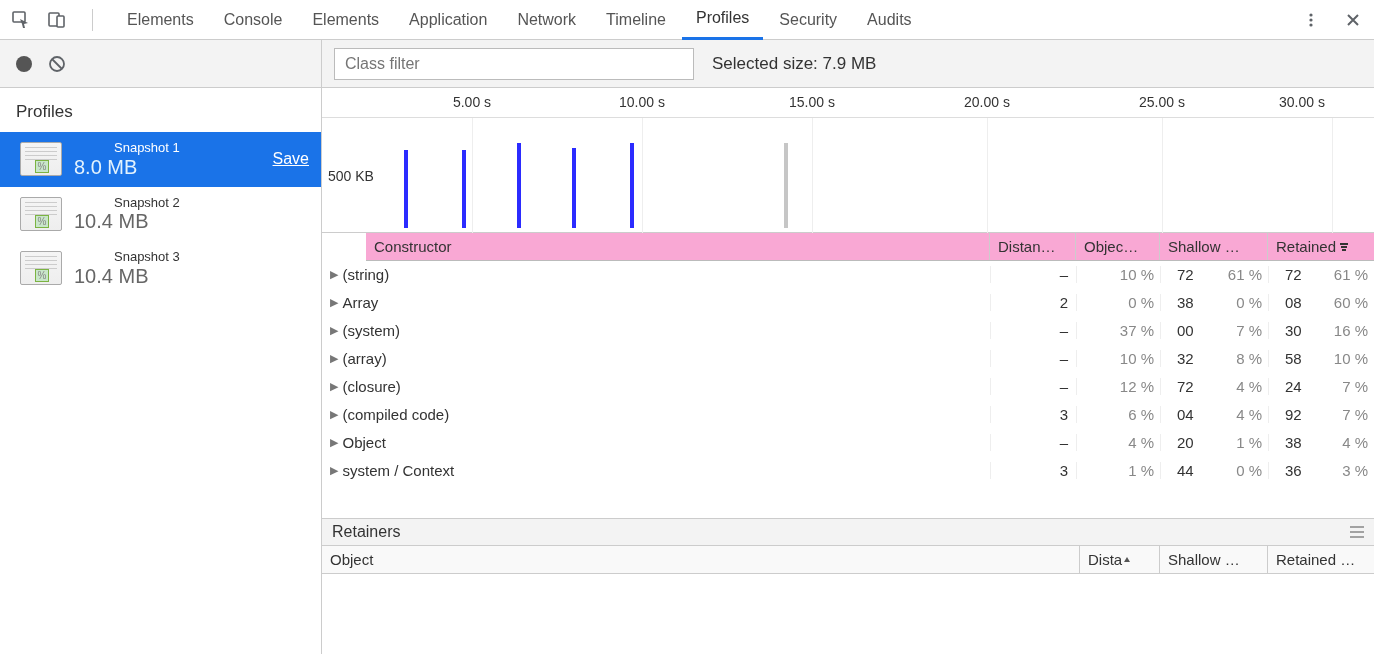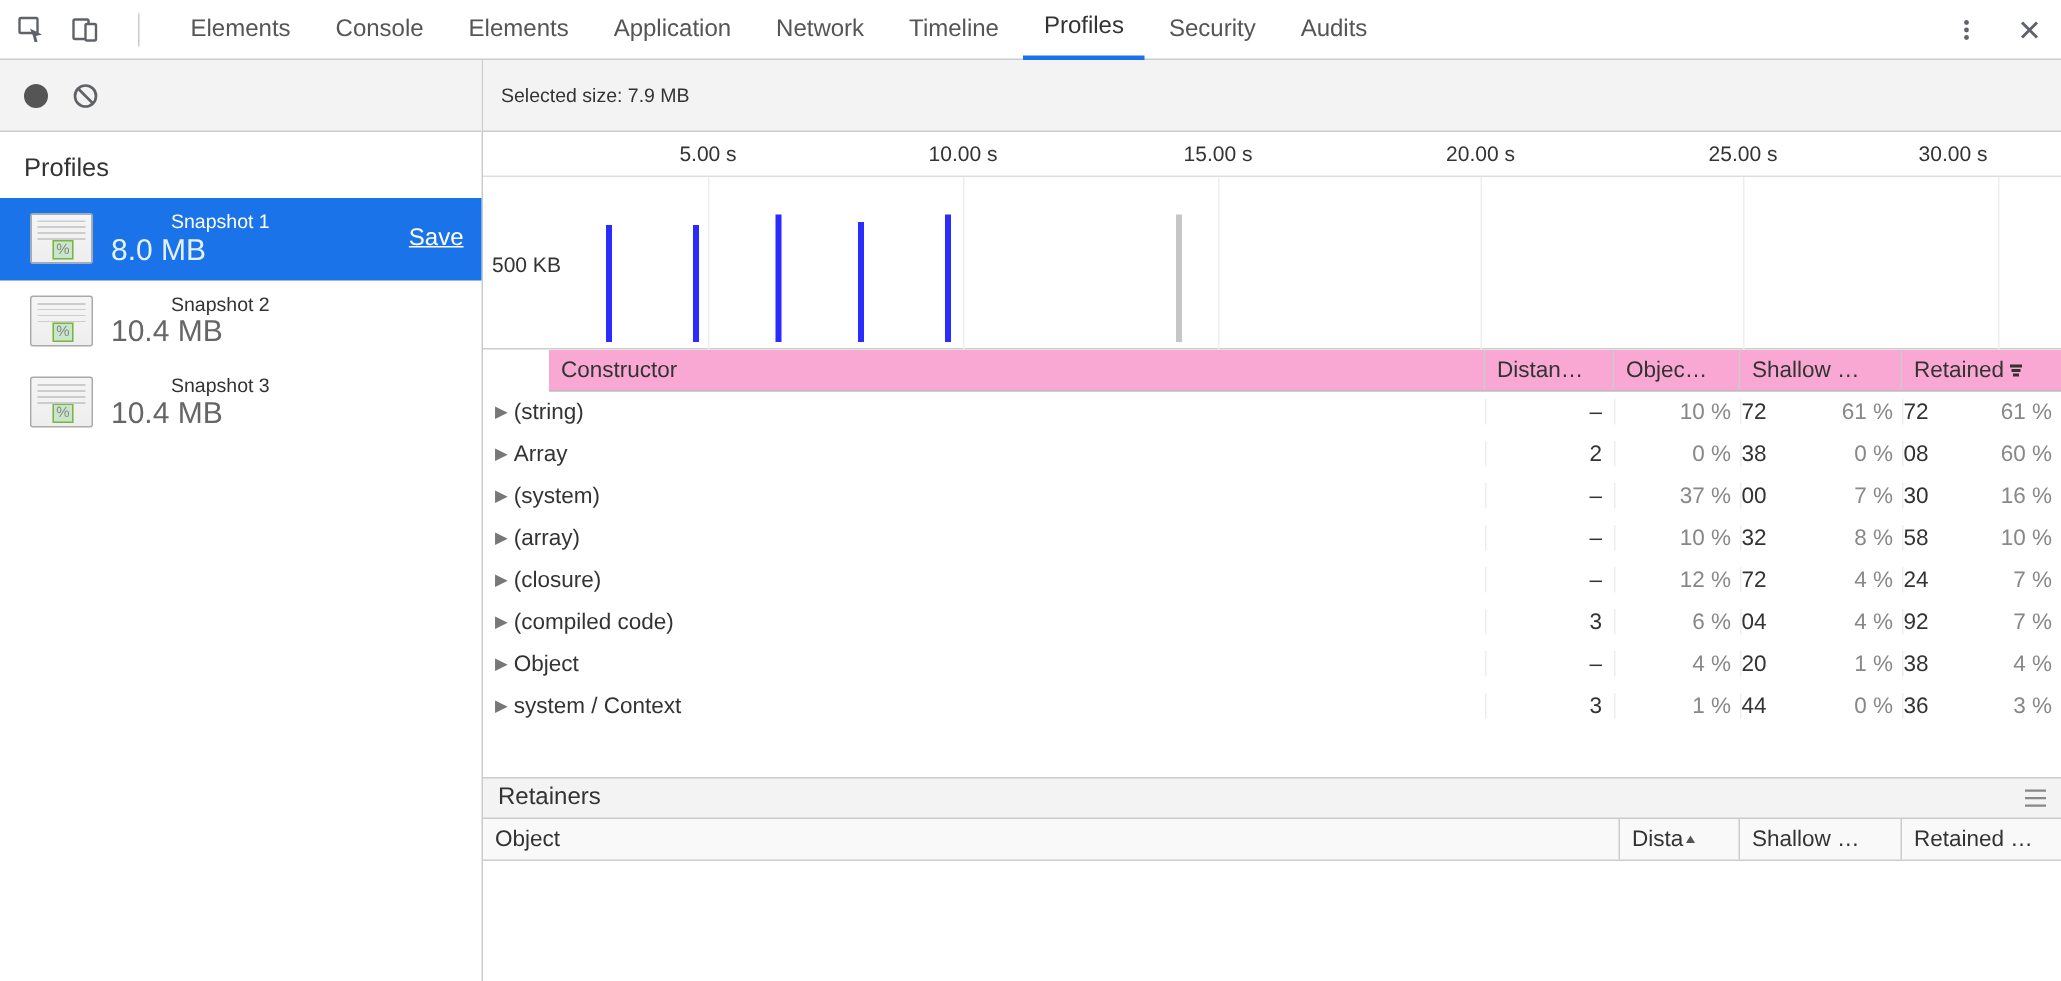--- a/index.html
+++ b/index.html
@@ -33,21 +33,21 @@
 .snap-size { font-size: 20px; color: #666; }
 .snap-item.selected .snap-size { color: #e3f2fd; }
 .snap-save { margin-left: auto; text-decoration: underline; font-size: 16px; }
 
 
 .content { flex: 1; display: flex; flex-direction: column; min-width: 0; }
 .filter-bar { height: 48px; border-bottom: 1px solid #ccc; background: #f3f3f3; display: flex; align-items: center; padding: 0 12px; gap: 18px; }
 .dropdown { display: flex; align-items: center; gap: 30px; padding: 6px 10px; color: #333; font-size: 16px; }
 .dropdown .chev { color: #777; }
 .class-filter { flex: 0 0 360px; height: 32px; border: 1px solid #bbb; padding: 0 10px; font-size: 16px; color: #888; background:#fff; }
-.selected-size { font-size: 13px; color: #333; }
+.selected-size { font-size: 17px; color: #333; }
 
 
 .timeline { height: 145px; border-bottom: 1px solid #ccc; position: relative; background: #fff; }
 .tl-ticks { position: relative; height: 30px; border-bottom: 1px solid #ddd; }
 .tl-tick { position: absolute; top: 6px; font-size: 14px; color: #333; transform: translateX(-50%); }
 .tl-body { position: relative; height: 115px; }
 .tl-ylabel { position: absolute; left: 6px; top: 50px; font-size: 14px; color: #333; }
 .tl-bar { position: absolute; bottom: 5px; width: 4px; background: #2b2bff; }
 .tl-grey { background: #c6c6c6; }
 .tl-grid { position:absolute; top:0; bottom:0; width:1px; background:#eee; }
@@ -65,21 +65,21 @@
 .sort-icon { margin-left: 3px; }
 .ctable-body { overflow: hidden; }
 .crow { display: flex; height: 28px; align-items: center; font-size: 15px; border-bottom: 1px solid transparent; }
 .crow .c-constructor { flex: 1; padding-left: 8px; display: flex; align-items: center; gap: 4px; }
 .crow .tri { color: #777; font-size: 11px; }
 .crow .c-dist { width: 86px; text-align: right; padding-right: 8px; border-left: 1px solid #eee; }
 .crow .c-obj { width: 84px; text-align: right; padding-right: 6px; color: #888; border-left:1px solid #eee; position:relative; }
 .crow .c-shallow { width: 108px; text-align: right; padding-right: 6px; border-left:1px solid #eee; position:relative; }
 .crow .c-ret { width: 106px; text-align: right; padding-right: 6px; border-left:1px solid #eee; position:relative; }
 .pct { color: #888; margin-left: 2px; }
-.overflow-suffix { color: #333; position:absolute; left:0;text-align:center; }
+.overflow-suffix { color: #333; position:absolute; left:16px;text-align:center; }
 
 
 .retainers-bar { height: 28px; background: #f3f3f3; border-top: 1px solid #ccc; border-bottom: 1px solid #ccc; display: flex; align-items: center; padding: 0 10px; font-size: 16px; }
 .retainers-bar .menu { margin-left: auto; color: #888; }
 .rtable-head { display: flex; background: #f9f9f9; border-bottom: 1px solid #ccc; height: 28px; align-items: stretch; font-size: 15px; }
 .rtable-head > div { padding: 4px 8px; border-right: 1px solid #ccc; display:flex; align-items:center; }
 .rtable-head > div:last-child { border-right: none; }
 .r-obj { flex: 1; }
 .r-dist { width: 80px; }
 .r-shallow { width: 108px; }
@@ -176,20 +176,21 @@
       <span class="snap-name">Snapshot 3</span>
       <span class="snap-size">10.4 MB</span>
     </div>
 
   </div>
       </div>
   </div>
 
   <div class="content">
     <div class="filter-bar">
+      <input class="class-filter" placeholder="Class filter" style="">
       <div class="selected-size">Selected size: 7.9 MB</div>
     </div>
 
     <div class="timeline">
       <div class="tl-ticks" id="tl-ticks">
           <div class="tl-tick" style="left: 150px;">5.00 s</div>
           <div class="tl-tick" style="left: 320px;">10.00 s</div>
           <div class="tl-tick" style="left: 490px;">15.00 s</div>
           <div class="tl-tick" style="left: 665px;">20.00 s</div>
           <div class="tl-tick" style="left: 840px;">25.00 s</div>

